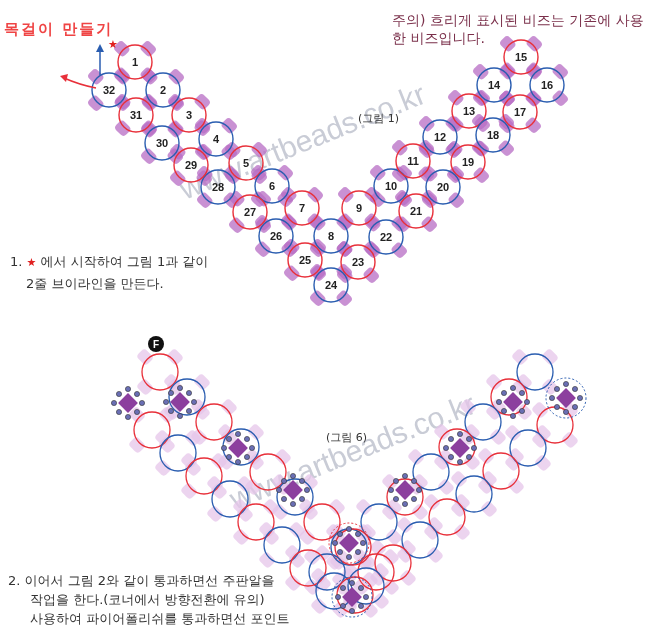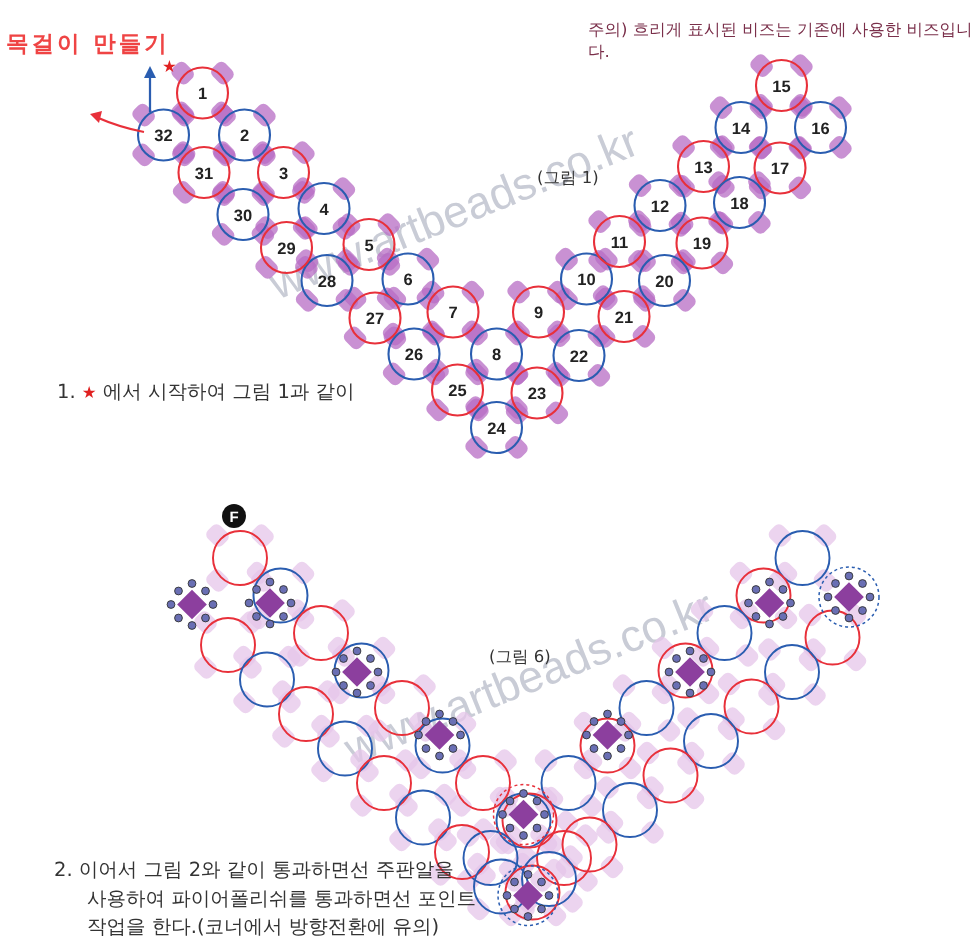--- a/index.html
+++ b/index.html
@@ -1,20 +1,20 @@
 <!DOCTYPE html>
 <html><head>
   <meta charset="utf-8">
   <style>
     html, body { margin: 0; padding: 0; background: #ffffff; }
     body { width: 650px; height: 627px; position: relative; overflow: hidden; font-family: "DejaVu Sans", sans-serif; }
     .abs { position: absolute; }
     .title { left: 4px; top: 2px; font-size: 15px; font-weight: bold; color: #ef4444; letter-spacing: 2px; margin-top: 18px; }
-    .note { left: 392px; top: 12px; font-size: 11px; color: #7a2f4a; }
-    .step { font-size: 13px; color: #333; line-height: 21px; margin-left: 28px; }
+    .note { left: 392px; top: 12px; font-size: 14px; color: #7a2f4a; }
+    .step { font-size: 13px; color: #333; line-height: 21px; }
     .step1 { left: 10px; top: 251px; }
     .step2 { left: 8px; top: 571px; line-height: 19px; }
     .caption { font-size: 11px; color: #333; }
     .cap1 { left: 330px; top: 111px; margin-left: 28px; }
     .cap2 { left: 326px; top: 430px; }
     .star { color: #e02020; font-size: 11px; }
     svg { position: absolute; left: 0; top: 0; }
   </style>
 </head>
 <body>
@@ -498,20 +498,21 @@
     </g>
   </svg>
 
 <div class="abs caption cap1">(그림 1)</div>
 <div class="abs caption cap2">(그림 6)</div>
 
 <div class="abs step step1">
   <div><span>1.</span>
     <span class="star">★</span>
     <span>에서 시작하여 그림 1과 같이</span></div>
+  <div style="padding-left:16px">2줄 브이라인을 만든다.</div>
 </div>
 
 <div class="abs step step2">
   <div><span>2.</span>
     <span>이어서 그림 2와 같이 통과하면선 주판알을</span></div>
+  <div style="padding-left:22px">작업을 한다.(코너에서 방향전환에 유의)</div>
   <div style="padding-left:22px">사용하여 파이어폴리쉬를 통과하면선 포인트</div>
-  <div style="padding-left:22px">작업을 한다.(코너에서 방향전환에 유의)</div>
 </div>
 
 </body></html>

